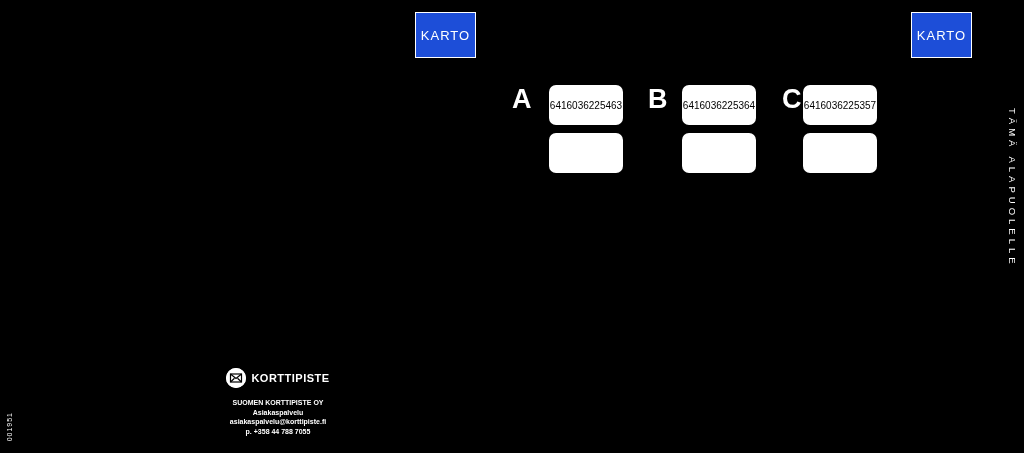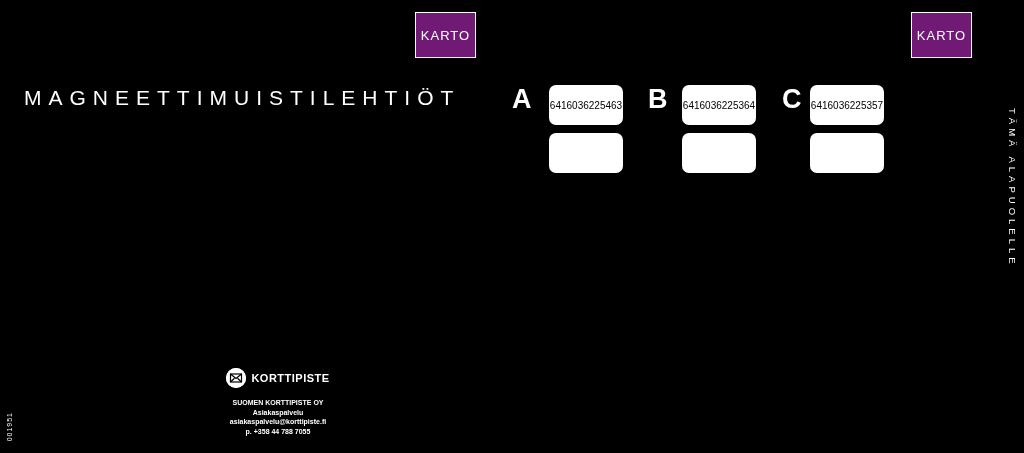--- a/index.html
+++ b/index.html
@@ -52,21 +52,21 @@
     letter-spacing: 9px;
     font-weight: 400;
     color: #ffffff;
     white-space: nowrap;
   }
 
   
   .karto-box {
     position: absolute;
     border: 1px solid #ffffff;
-    background: #701a75;
+    background: #1d4ed8;
     display: flex;
     align-items: center;
     justify-content: center;
     font-size: 13px;
     letter-spacing: 1px;
     color: #ffffff;
   }
   .karto-1 {
     left: 415px;
     top: 12px;
@@ -103,21 +103,21 @@
     border-radius: 7px;
     width: 74px;
     height: 40px;
     display: flex;
     align-items: center;
     justify-content: center;
   }
   .chip-top { left: 37px; top: 7px; }
   .chip-bottom { left: 37px; top: 55px; }
   .group-b .chip-top, .group-b .chip-bottom { left: 34px; }
-  .group-c .chip-top, .group-c .chip-bottom { left: 28px; align-items: center; }
+  .group-c .chip-top, .group-c .chip-bottom { left: 21px; align-items: center; }
 
   .chip-code {
     color: #000000;
     font-size: 10px;
     font-family: "Liberation Sans", sans-serif;
     letter-spacing: 0px;
     white-space: nowrap;
   }
 
   
@@ -183,21 +183,20 @@
     font-weight: 700;
   }
   .footer-lines div { white-space: nowrap; }
 </style>
 </head>
 <body>
 
 <div class="page">
 
 
-  <div class="heading-muistilehtiot">MAGNEETTIMUISTILEHTIÖT</div>
 
 
   <div class="karto-box karto-1">
     <span>KARTO</span>
   </div>
 
   <div class="karto-box karto-2">
     <span>KARTO</span>
   </div>
 

